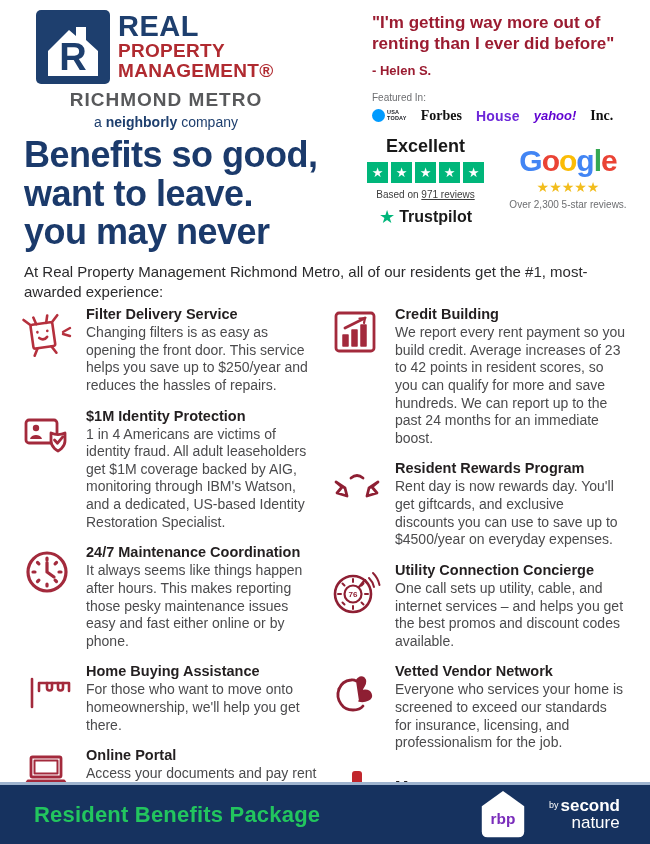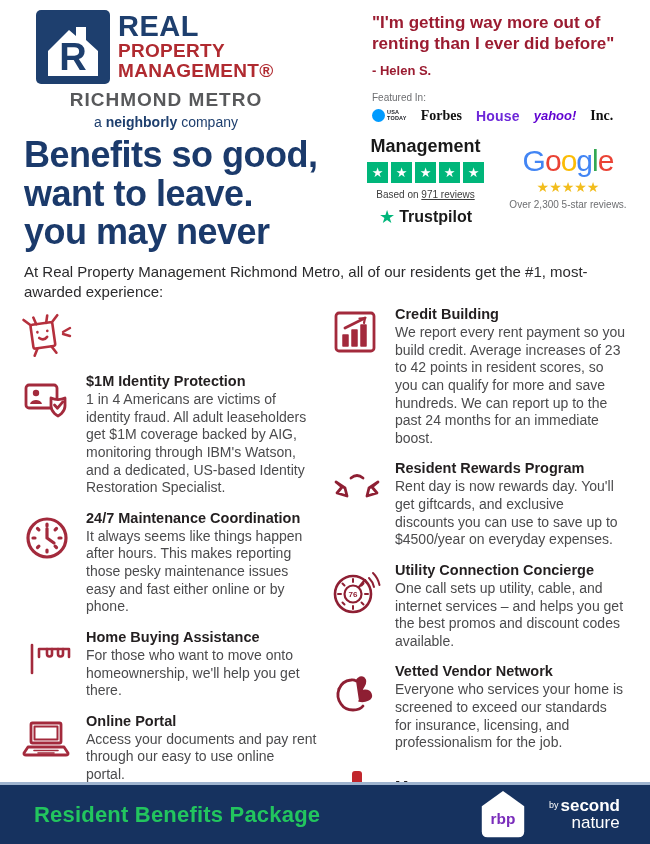--- a/index.html
+++ b/index.html
@@ -38,21 +38,21 @@
   .tp-excellent { font-size:18px; font-weight:bold; color:#191919; }
   .tp-stars { margin-top:5px; display:flex; justify-content:center; gap:3px; }
   .tp-star { width:21px; height:21px; background:#00b67a; display:flex; align-items:center; justify-content:center; }
   .tp-star::before { content:"★"; color:#fff; font-size:13px; line-height:1; }
   .tp-basedon { margin-top:6px; font-size:10px; color:#3c3c3c; }
   .tp-basedon .lnk { text-decoration:underline; }
   .tp-brand { margin-top:8px; display:flex; align-items:center; justify-content:center; gap:4px; }
   .tp-brand-star { color:#00b67a; font-size:18px; line-height:1; }
   .tp-brand-name { font-size:16px; font-weight:bold; color:#191919; }
   .g-col { width:150px; text-align:center; padding-top:10px; }
-  .g-word { font-size:30px; font-weight:normal; letter-spacing:-1px; line-height:1; }
+  .g-word { font-size:30px; font-weight:bold; letter-spacing:-1px; line-height:1; }
   .g-blue{color:#4285F4;} .g-red{color:#EA4335;} .g-yellow{color:#FBBC05;} .g-green{color:#34A853;}
   .g-stars { margin-top:2px; }
   .g-star { color:#f2bd1d; font-size:14px; }
   .g-star::before { content:"★"; }
   .g-caption { margin-top:3px; font-size:10px; color:#6d6e71; }
 
   
   .headline { position:absolute; left:24px; top:136px; width:345px; color:#1b3a6b; font-weight:bold; font-size:36px; line-height:1.07; letter-spacing:-0.5px; }
   .intro { position:absolute; left:24px; top:262px; width:606px; font-size:15px; color:#2b2b2d; line-height:1.35; }
 
@@ -115,21 +115,21 @@
       </div>
       <div class="forbes">Forbes</div>
       <div class="houselogo">House</div>
       <div class="yahoo">yahoo!</div>
       <div class="inclogo">Inc.</div>
     </div>
   </div>
 
   <div class="reviews">
     <div class="tp-col">
-      <div class="tp-excellent">Management</div>
+      <div class="tp-excellent">Excellent</div>
       <div class="tp-stars">
         <span class="tp-star"></span>
           <span class="tp-star"></span>
           <span class="tp-star"></span>
           <span class="tp-star"></span>
           <span class="tp-star"></span>
       </div>
       <div class="tp-basedon"><span>Based on </span><span class="lnk">971 reviews</span></div>
       <div class="tp-brand">
         <span class="tp-brand-star">★</span>
@@ -164,20 +164,24 @@
               <rect x="10" y="15" width="22" height="24" rx="2"></rect>
               <path d="M10 15 L4 9 M32 15 L38 9 M16 15 L14 8 M26 15 L28 8"></path>
               <path d="M16 23 l0 0.2 M26 23 l0 0.2"></path>
               <path d="M17 29 q4 4 8 0"></path>
               <path d="M14 39 l-4 7 M28 39 l4 7"></path>
             </g>
             <g stroke="#b5303d" stroke-width="2.4" fill="none" stroke-linecap="round">
               <path d="M48 20 l-7 4 M48 28 l-7 -2"></path>
             </g>
           </svg>
+        </div>
+        <div class="btext">
+          <div class="btitle">Filter Delivery Service</div>
+          <div class="bbody">Changing filters is as easy as opening the front door. This service helps you save up to $250/year and reduces the hassles of repairs.</div>
         </div>
       </div>
 
       <div class="benefit">
         <div class="bicon">
           <svg class="ic" width="52" height="52" viewBox="0 0 52 52">
             <g stroke="#a32a3c" stroke-width="2.8" fill="none" stroke-linecap="round" stroke-linejoin="round">
               <rect x="4" y="10" width="31" height="23" rx="3"></rect>
               <circle cx="14" cy="18" r="3.2" fill="#a32a3c" stroke="none"></circle>
               <path d="M8 29 c1 -5.5 11 -5.5 12 0 Z" fill="#a32a3c" stroke="none"></path>

